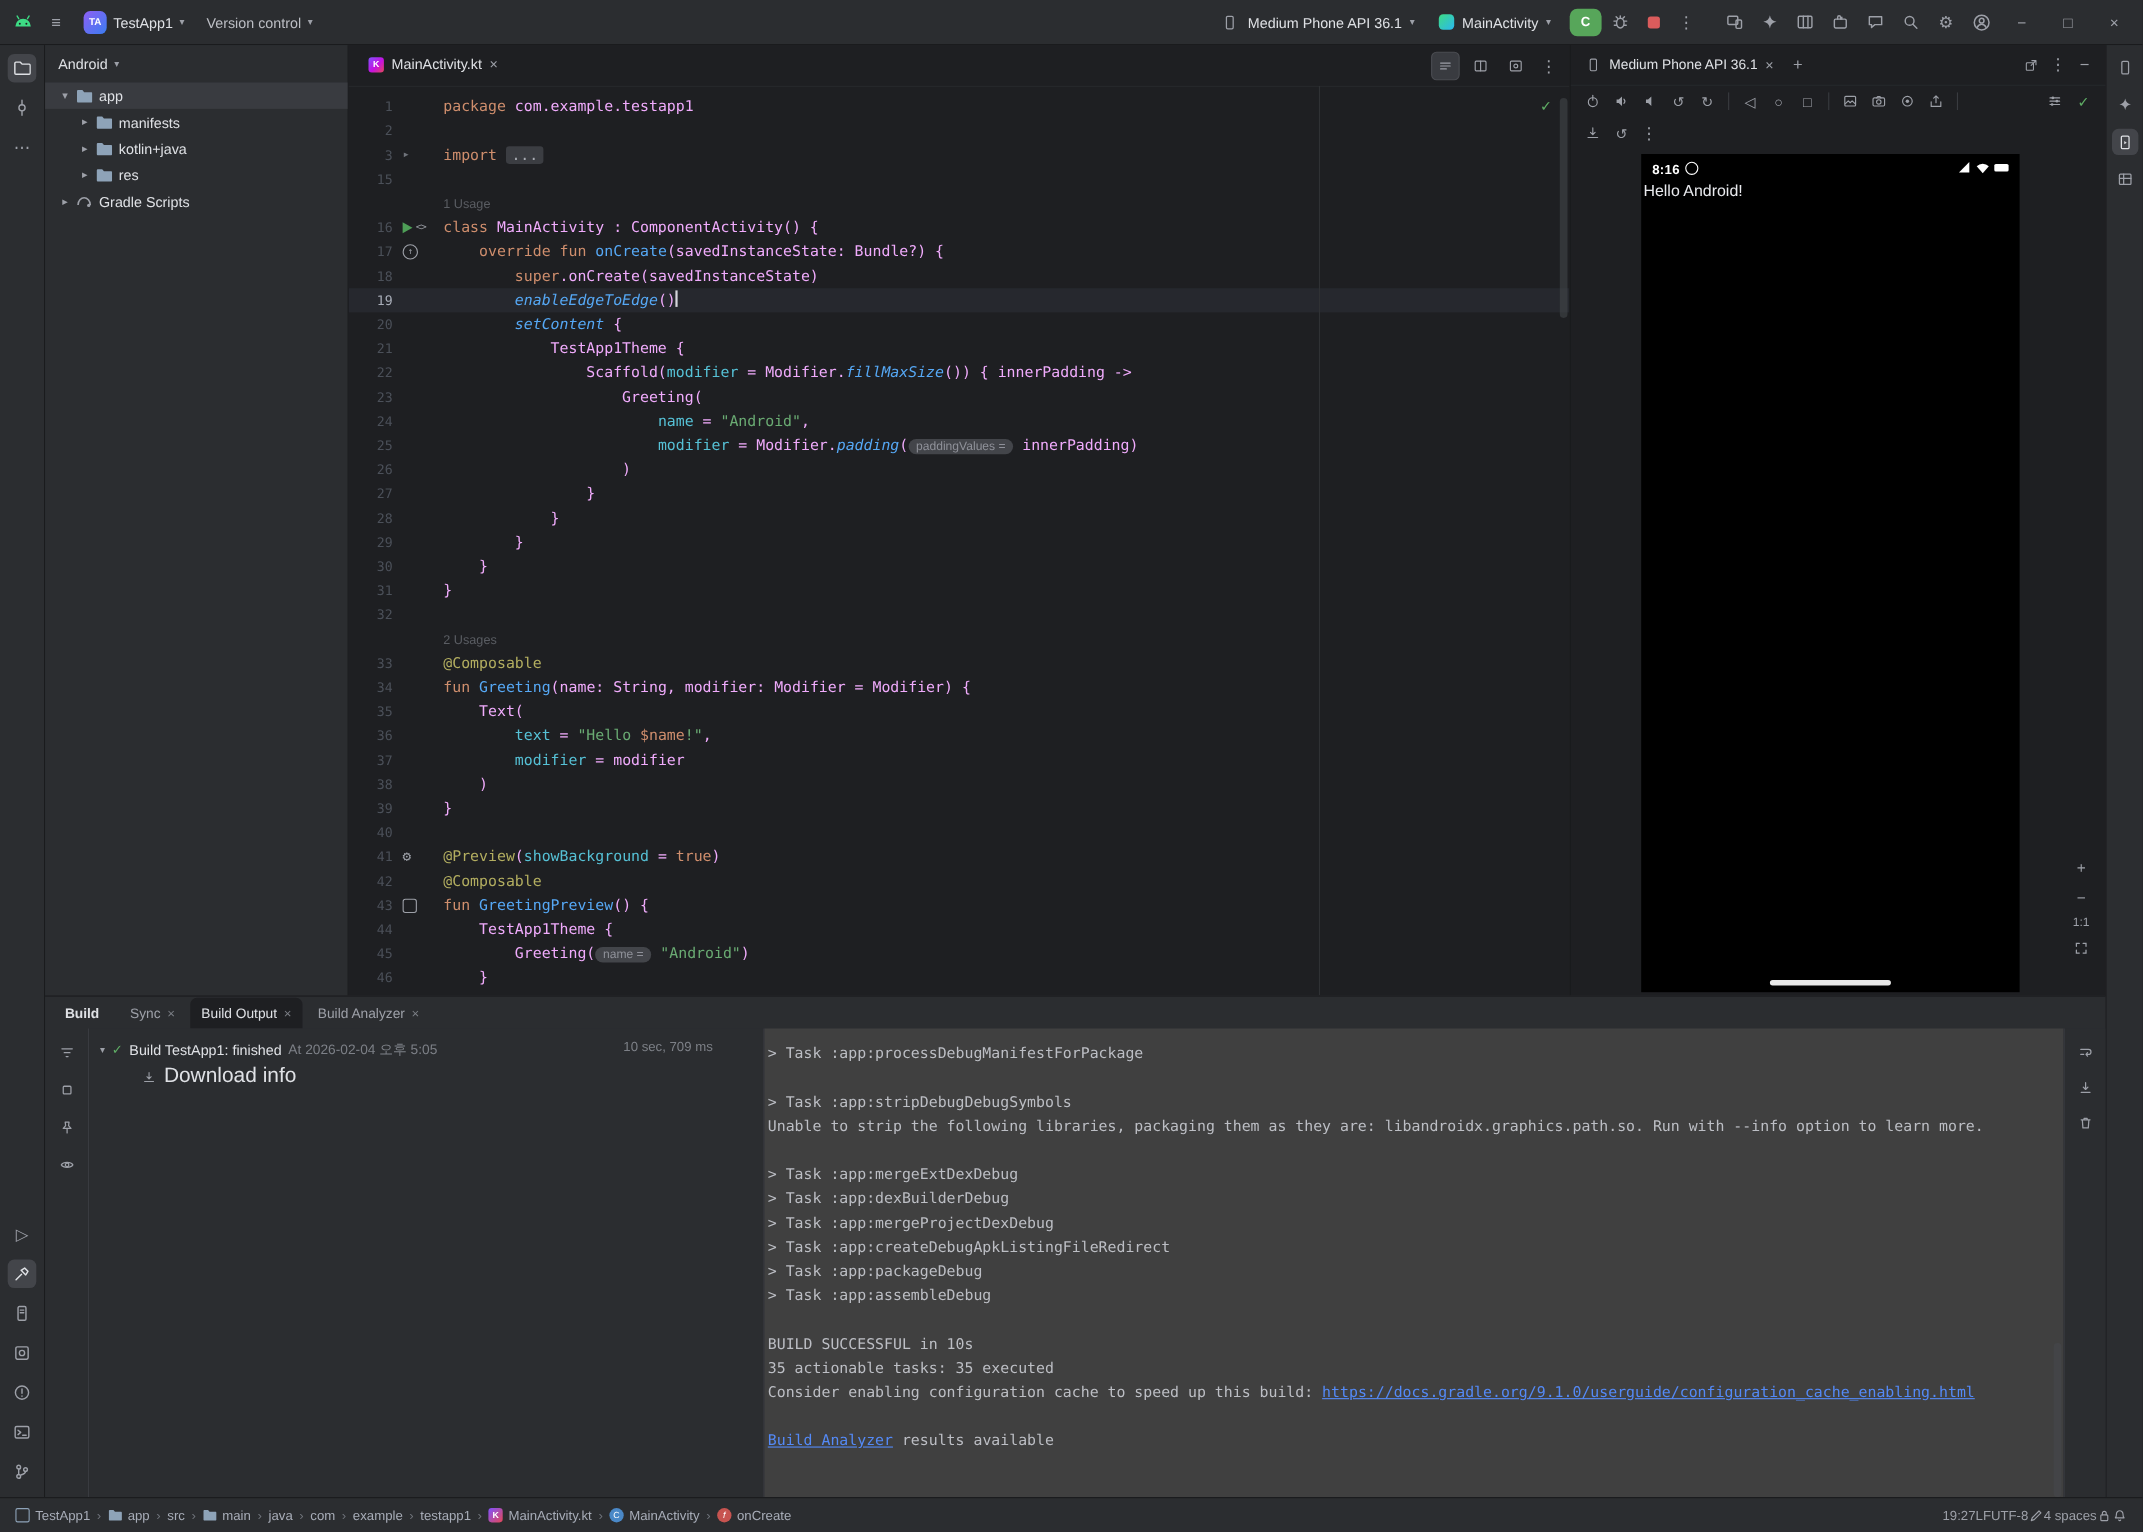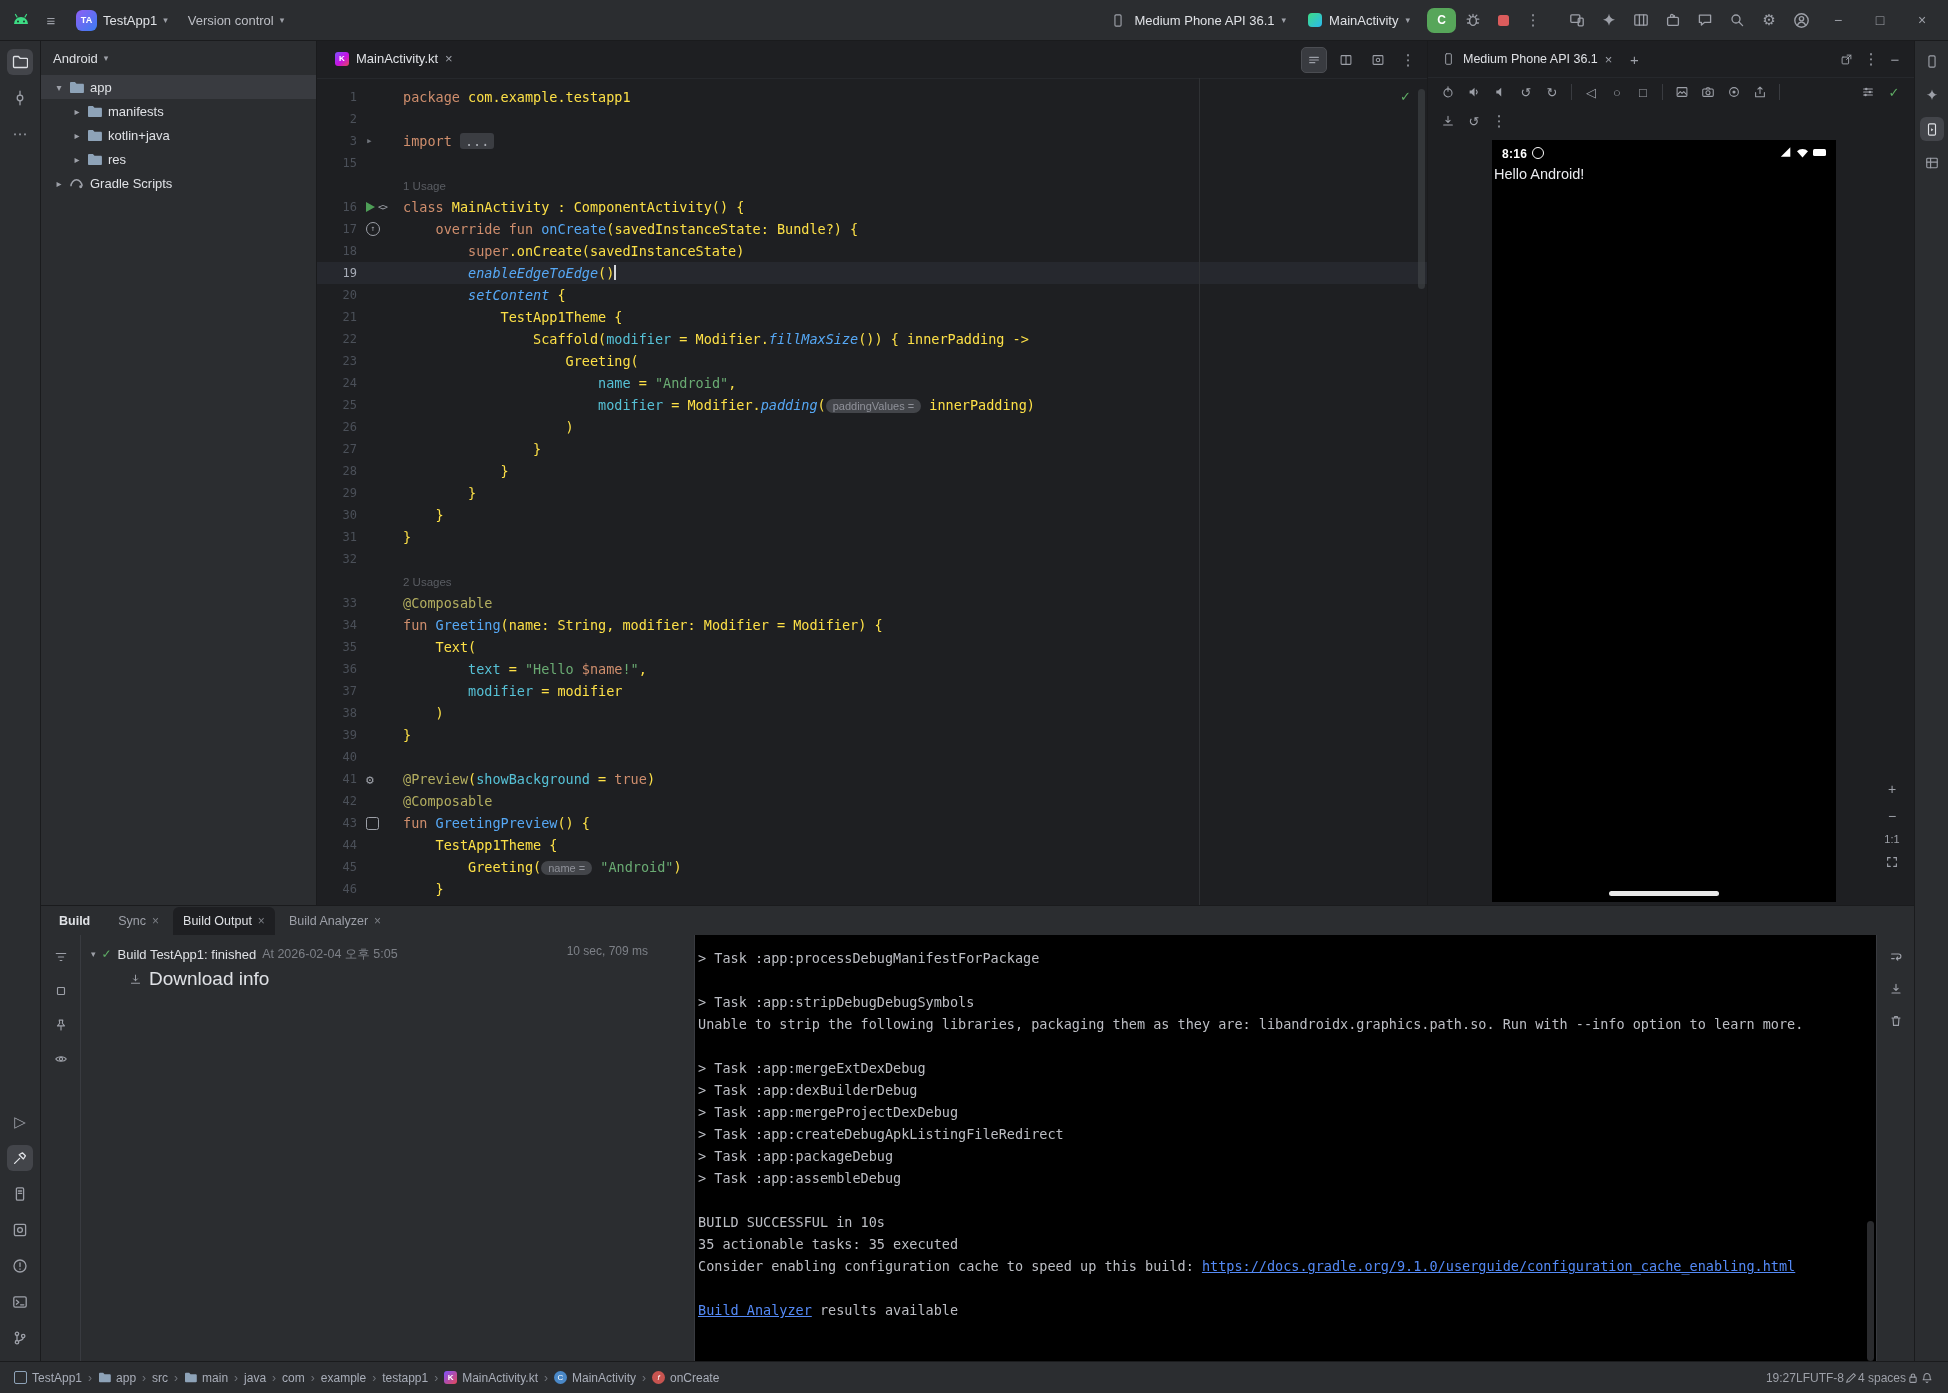--- a/index.html
+++ b/index.html
@@ -58,21 +58,21 @@
   .vmode svg{stroke:#9da0a8;fill:none;stroke-width:1.2;stroke-linecap:round}
   .ecode{position:absolute;top:37px;left:0;right:0;bottom:0;padding-top:8px;overflow:hidden;
          font-family:"DejaVu Sans Mono",monospace;font-size:13.5px}
   .crow{display:flex;height:22px;line-height:22px;align-items:center}
   .crow.cur{background:#26282e}
   .gut{flex:0 0 86px;display:flex;align-items:center;height:22px}
   .lnum{width:40px;text-align:right;color:#4b5059;font-size:12px;padding-right:9px;flex:0 0 auto}
   .crow.cur .lnum{color:#a8adb8}
   .gicons{flex:1;display:flex;align-items:center;gap:3px;height:22px}
   .ctext{white-space:pre}
-  .tk-pl{color:#fde047}.tk-kw{color:#cf8e6d}.tk-str{color:#6aab73}.tk-fn{color:#56a8f5}
+  .tk-pl{color:#f0abfc}.tk-kw{color:#cf8e6d}.tk-str{color:#6aab73}.tk-fn{color:#56a8f5}
   .tk-ext{color:#56a8f5;font-style:italic}.tk-na{color:#56c1d6}.tk-ann{color:#b3ae60}.tk-tpl{color:#cf8e6d}
   .tk-chip{background:#43454a;color:#8f9199;border-radius:9px;padding:1px 7px;font-size:11px;font-family:"Liberation Sans",sans-serif}
   .tk-fold{background:#3b3d42;color:#a8abb2;border-radius:3px;padding:0 5px}
   .inlay{color:#5a5d63;font-size:11.5px;font-family:"Liberation Sans",sans-serif}
   .caret{display:inline-block;width:2px;height:15px;background:#d4d6db;vertical-align:-2px}
   .g-fold{color:#6f737a;font-size:11px}
   .g-run{width:0;height:0;border-left:9px solid #4e9e57;border-top:5.5px solid transparent;border-bottom:5.5px solid transparent}
   .g-code{font-size:9px;color:#9da0a8;letter-spacing:-1px}
   .g-circ{width:12px;height:12px;border:1px solid #9da0a8;border-radius:50%;font-size:8px;color:#9da0a8;
           display:inline-flex;align-items:center;justify-content:center}
@@ -112,21 +112,21 @@
   .bp-tab .x{font-size:12px;color:#7d8087}
   .bp-strip{position:absolute;left:0;top:29px;bottom:0;width:40px;border-right:1px solid #393b40;
             display:flex;flex-direction:column;align-items:center;padding-top:10px;gap:10px;box-sizing:border-box}
   .bp-tree{position:absolute;left:40px;top:29px;bottom:0;width:614px;border-right:1px solid #393b40;box-sizing:border-box;background:#2b2d30}
   .bt-row1{display:flex;align-items:center;gap:6px;height:26px;padding:6px 8px 0 10px;position:relative}
   .bt-title{color:#dfe1e5;font-size:13px}
   .bt-time{color:#7d8087;font-size:12.5px}
   .bt-dur{position:absolute;right:46px;top:9px;color:#7d8087;font-size:12px}
   .bt-check{color:#5fad65;font-size:12px}
   .bt-row2{display:flex;align-items:center;gap:7px;height:24px;padding-left:48px;color:#dfe1e5;font-size:19px}
-  .bp-console{position:absolute;left:654px;top:29px;right:38px;bottom:0;background:#000000;padding:12px 16px 0 3px;box-sizing:border-box;overflow:hidden}
+  .bp-console{position:absolute;left:654px;top:29px;right:38px;bottom:0;background:#404040;padding:12px 16px 0 3px;box-sizing:border-box;overflow:hidden}
   .cline{height:22px;line-height:22px;white-space:pre;font-family:"DejaVu Sans Mono",monospace;font-size:13.5px;color:#bcbec4}
   .cons-link{color:#548af7;text-decoration:underline}
   .bp-conicons{position:absolute;right:0;top:29px;bottom:0;width:38px;background:#2b2d30;border-left:1px solid #393b40;
                display:flex;flex-direction:column;align-items:center;padding-top:10px;gap:8px;box-sizing:border-box}
   .cons-scroll{position:absolute;right:40px;bottom:0;width:7px;height:140px;background:#46484d;border-radius:4px;opacity:.6}
 
   
   .statusbar{position:absolute;left:0;bottom:0;width:100%;height:32px;background:#2b2d30;border-top:1px solid #1a1b1d;
              display:flex;align-items:center;padding:0 14px;box-sizing:border-box;font-size:12px;color:#9da0a8}
   .bc-item{display:inline-flex;align-items:center;gap:5px;color:#a8adb8}

